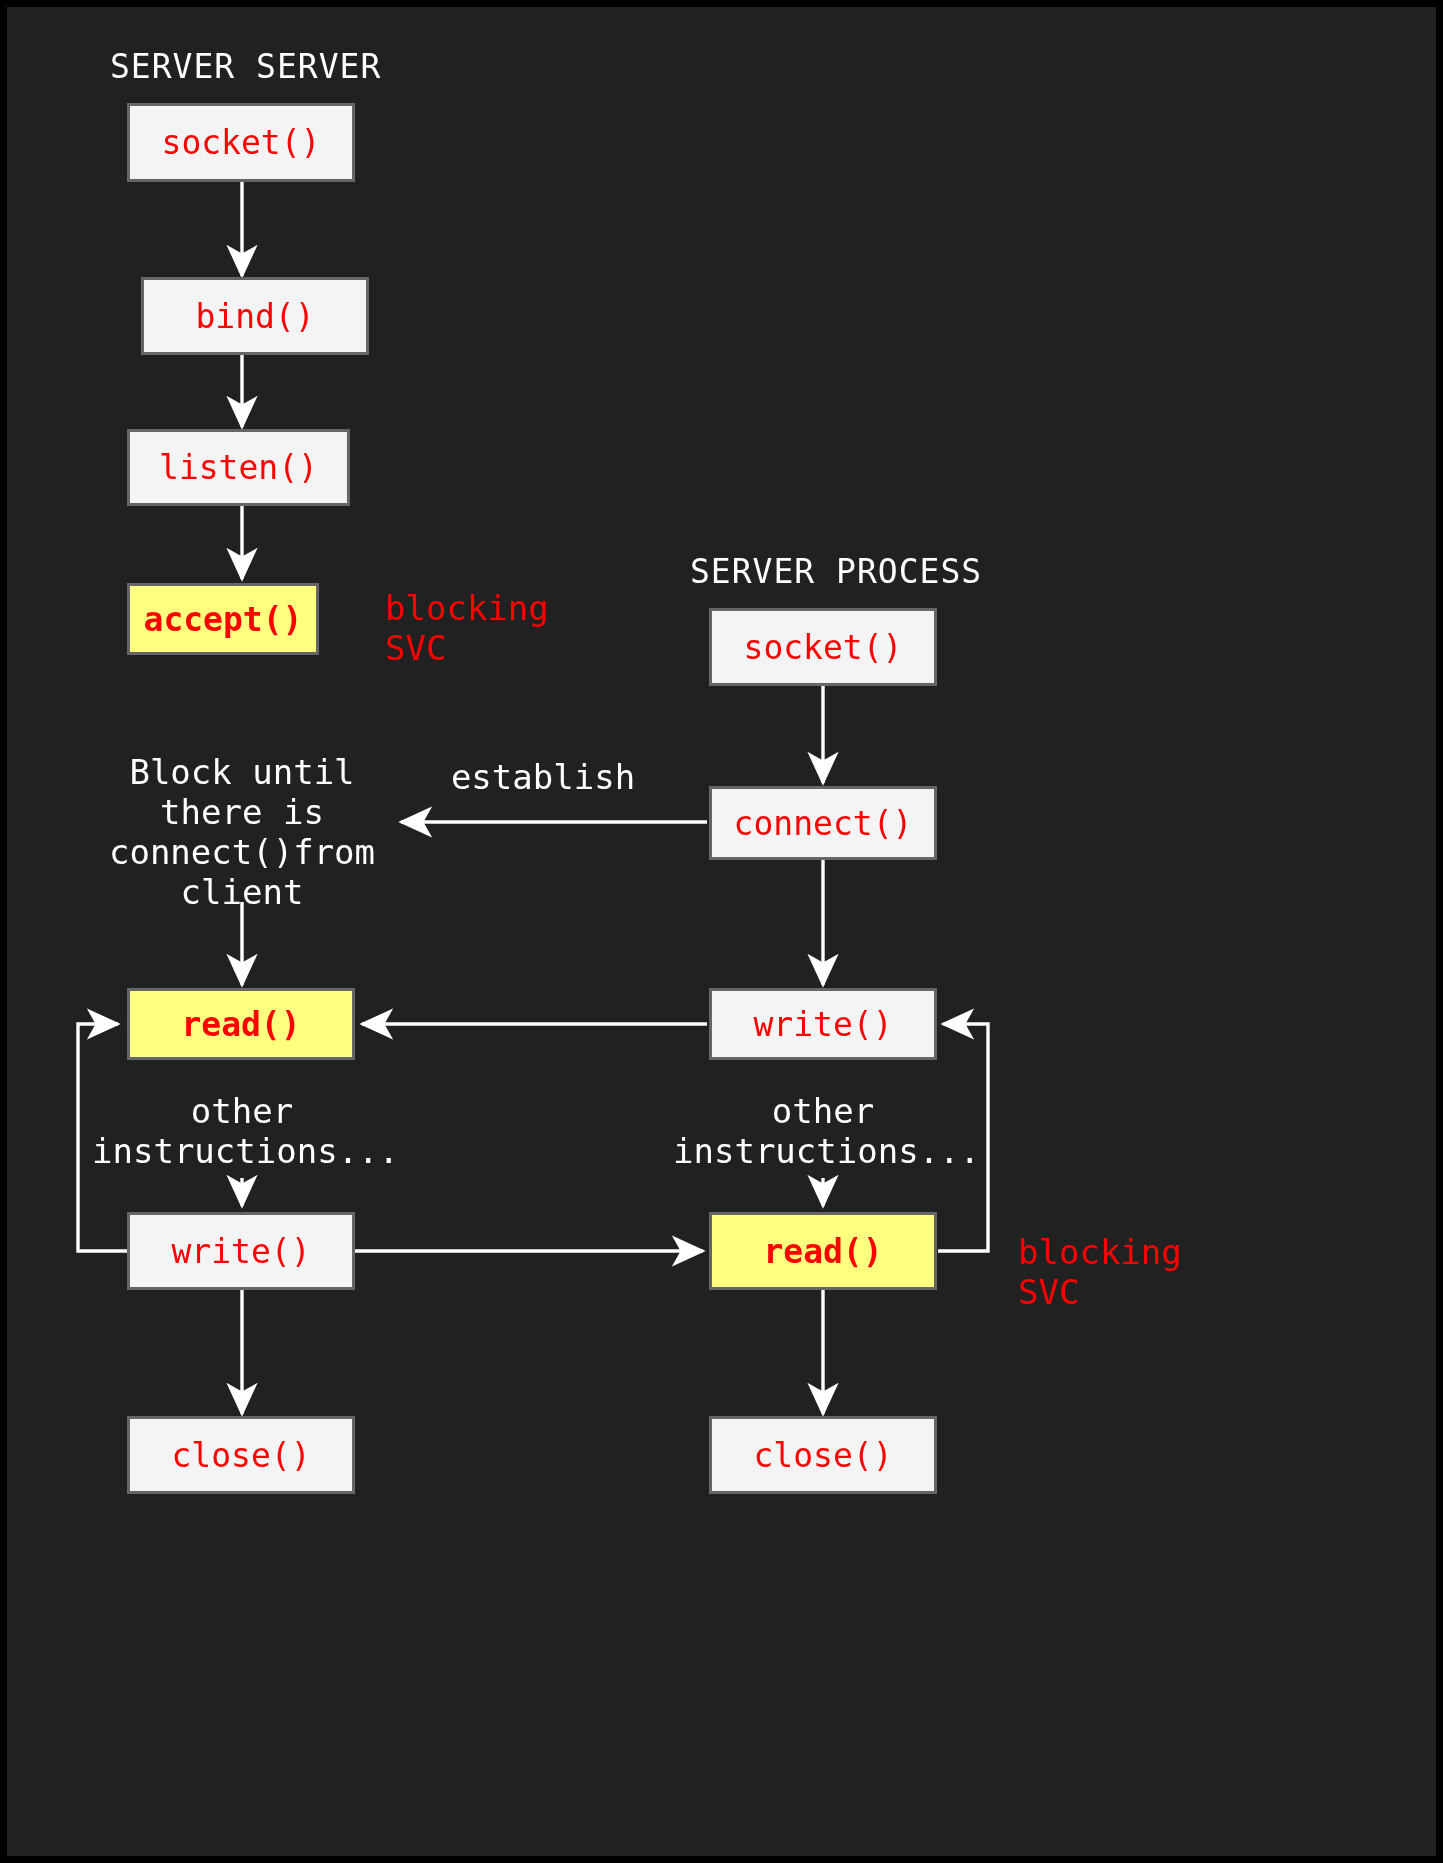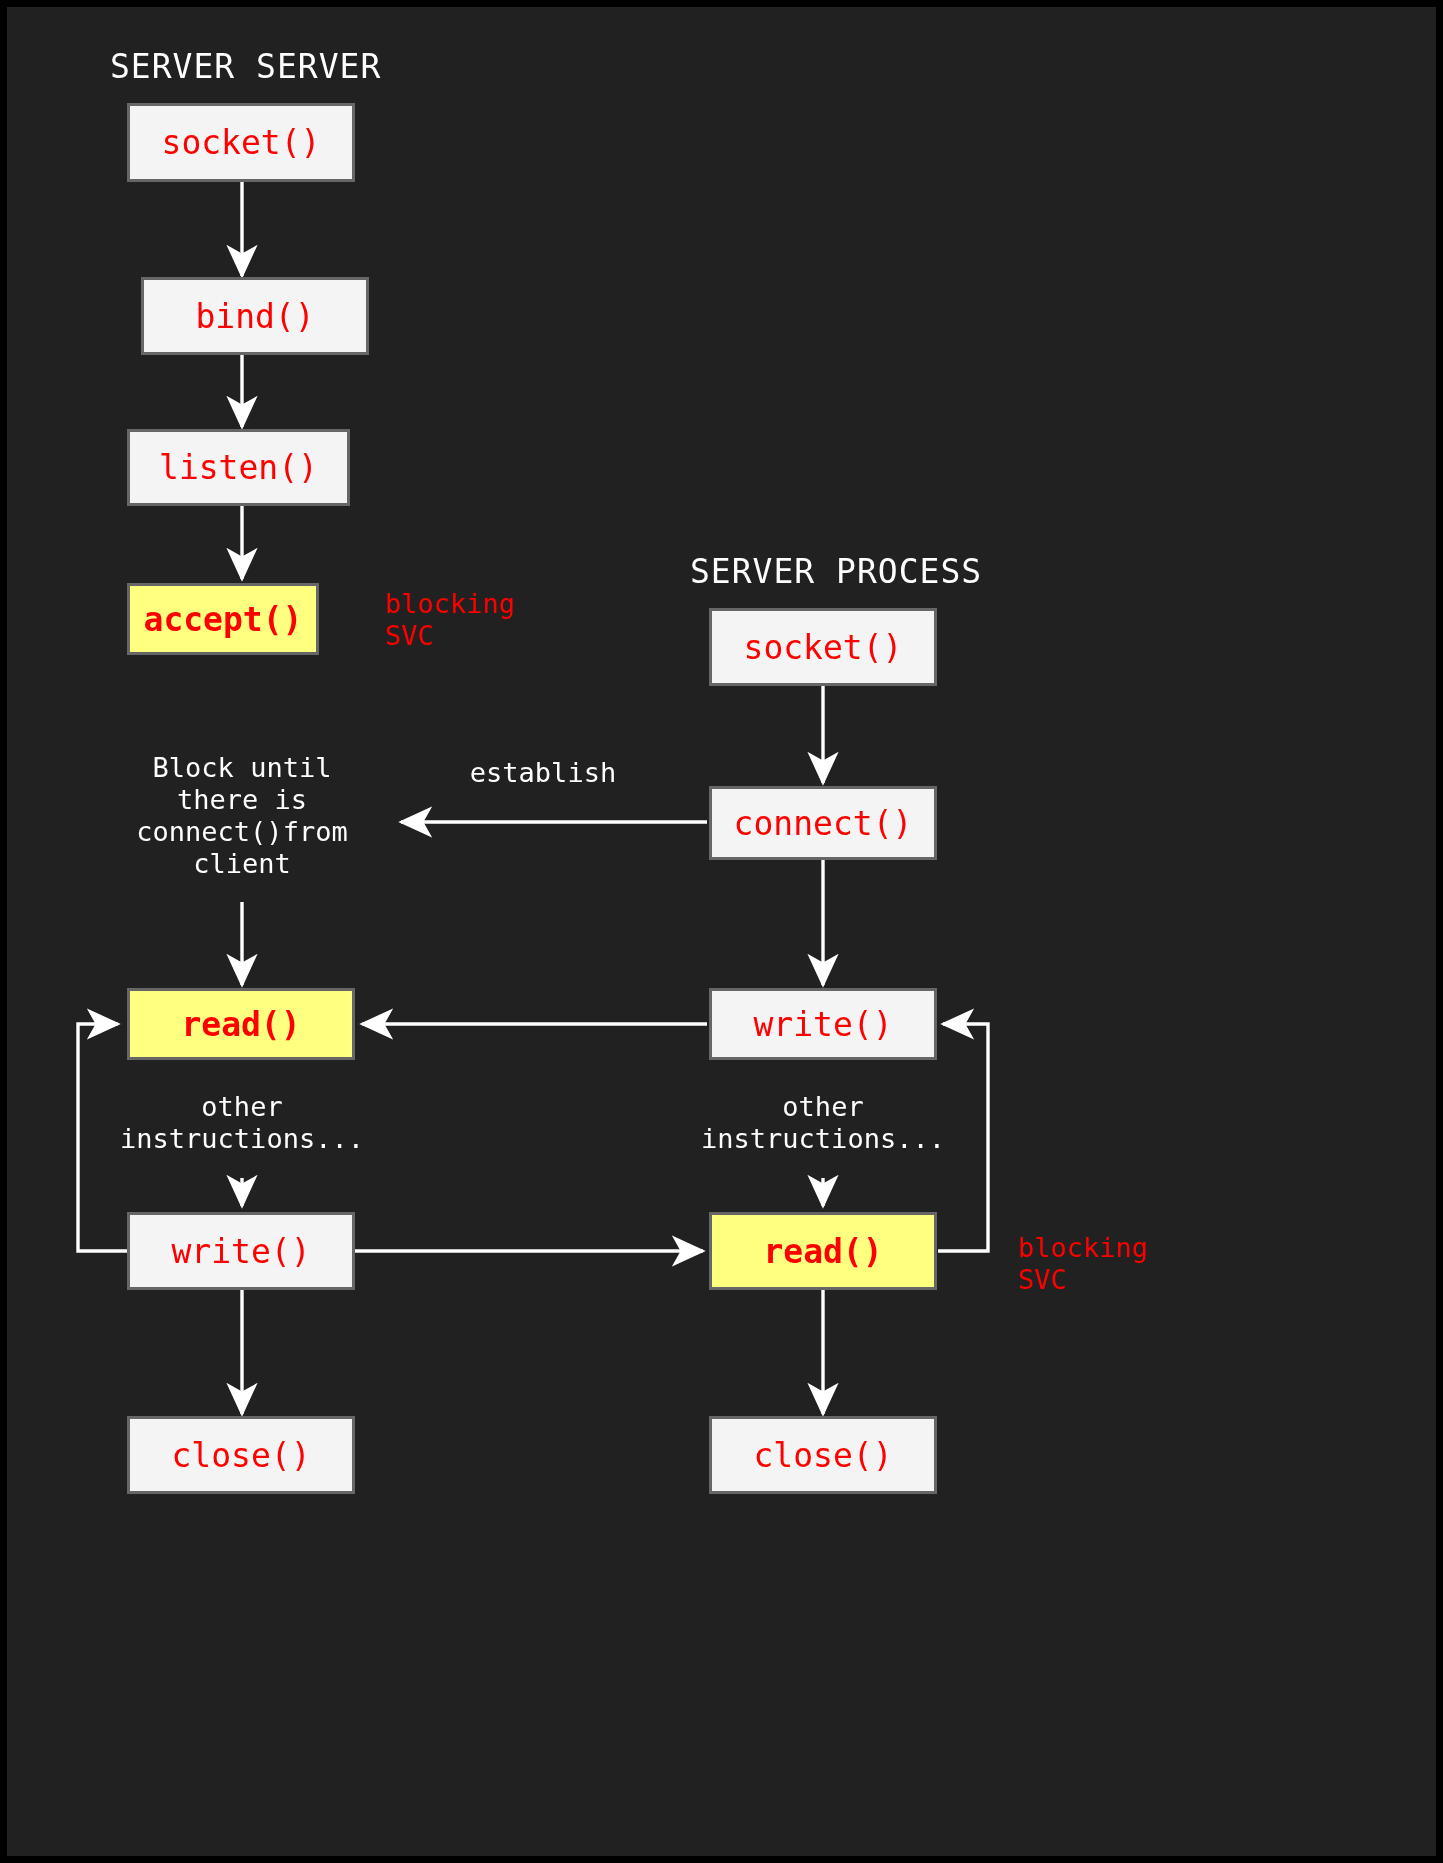--- a/index.html
+++ b/index.html
@@ -44,21 +44,21 @@
     letter-spacing: 0px;
     line-height: 1;
   }
   .node.highlight {
     background: #ffff80;
     font-weight: bold;
   }
   .lbl {
     position: absolute;
     color: #ffffff;
-    font-size: 27px;
+    font-size: 34px;
     line-height: 1.18;
     white-space: pre;
     text-align: center;
   }
   .lbl.red {
     color: #ff0000;
     text-align: left;
   }
   .lbl.head {
     font-size: 33px;

